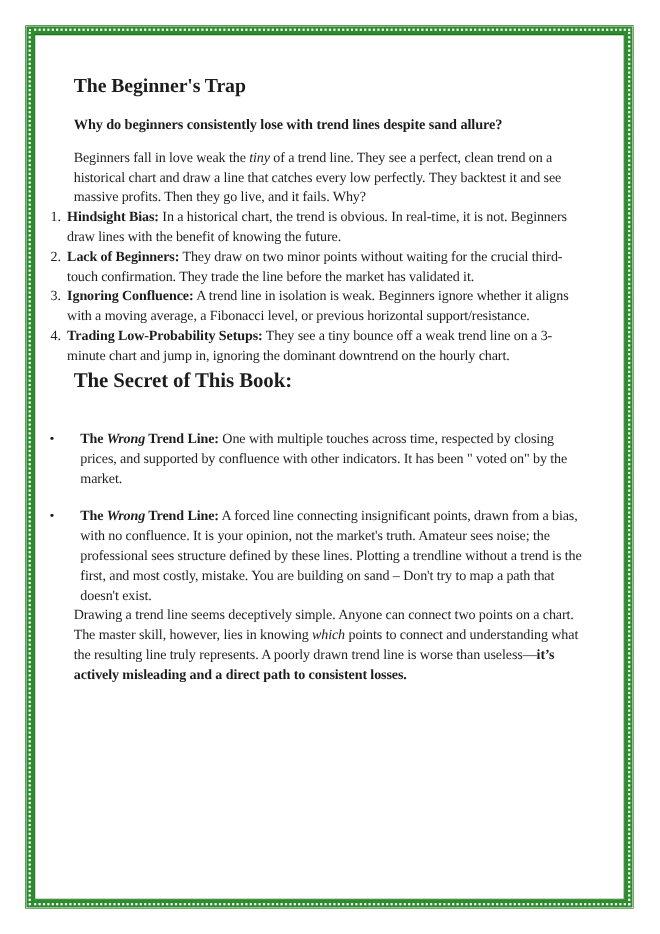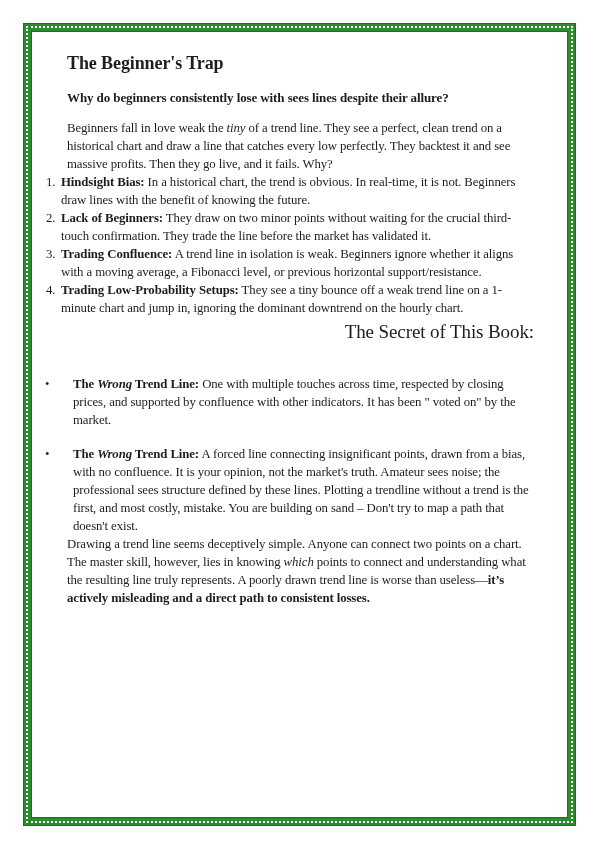--- a/index.html
+++ b/index.html
@@ -32,21 +32,21 @@
   }
   .frame::before{
     content:"";
     position:absolute;
     inset:-5px;
     border:2px dotted #ffffff;
   }
   .content{
     position:absolute;
     left:31px;top:31px;right:32px;bottom:31px;
-    padding:21px 34px 0 36px;
+    padding:36px 34px 0 36px;
     font-size:12.8px;
     line-height:18px;
     letter-spacing:-0.1px;
     overflow:hidden;
   }
   h1.doc-title{
     font-size:18px;
     line-height:22px;
     margin:0 0 15px 0;
     font-weight:bold;
@@ -70,55 +70,55 @@
     flex:none;width:15px;margin-left:-21px;
   }
   .bullist{margin-top:27px;}
   .bullist li + li{margin-top:16px;}
   .bullist .marker{
     flex:none;width:28px;margin-left:-22px;
   }
   h2.secret-heading{
     font-size:19px;
     line-height:26px;
-    text-align:right;
-    font-weight:normal;
+    text-align:left;
+    font-weight:bold;
     margin:2px 0 30px 0;
   }
   .closing{margin-top:16px;}
 </style>
 </head>
 <body>
 
 <div class="page">
   <div class="frame"></div>
 
   <div class="content">
     <h1 class="doc-title">The Beginner's Trap</h1>
 
-    <p class="question">Why do beginners consistently lose with sees lines despite their allure?</p>
+    <p class="question">Why do beginners consistently lose with trend lines despite sand allure?</p>
 
     <p class="body"><span>Beginners fall in love weak the </span><span class="i">tiny</span><span> of a trend line. They see a perfect, clean trend on a historical chart and draw a line that catches every low perfectly. They backtest it and see massive profits. Then they go live, and it fails. Why?</span></p>
 
     <ol class="numlist">
         <li>
           <span class="marker">1.</span>
           <div class="li-text"><span class="b">Hindsight Bias:</span><span> In a historical chart, the trend is obvious. In real-time, it is not. Beginners draw lines with the benefit of knowing the future.</span></div>
         </li>
         <li>
           <span class="marker">2.</span>
           <div class="li-text"><span class="b">Lack of Beginners:</span><span> They draw on two minor points without waiting for the crucial third-touch confirmation. They trade the line before the market has validated it.</span></div>
         </li>
         <li>
           <span class="marker">3.</span>
-          <div class="li-text"><span class="b">Trading Confluence:</span><span> A trend line in isolation is weak. Beginners ignore whether it aligns with a moving average, a Fibonacci level, or previous horizontal support/resistance.</span></div>
+          <div class="li-text"><span class="b">Ignoring Confluence:</span><span> A trend line in isolation is weak. Beginners ignore whether it aligns with a moving average, a Fibonacci level, or previous horizontal support/resistance.</span></div>
         </li>
         <li>
           <span class="marker">4.</span>
-          <div class="li-text"><span class="b">Trading Low-Probability Setups:</span><span> They see a tiny bounce off a weak trend line on a 1-minute chart and jump in, ignoring the dominant downtrend on the hourly chart.</span></div>
+          <div class="li-text"><span class="b">Trading Low-Probability Setups:</span><span> They see a tiny bounce off a weak trend line on a 3-minute chart and jump in, ignoring the dominant downtrend on the hourly chart.</span></div>
         </li>
       </ol>
 
     <h2 class="secret-heading">The Secret of This Book:</h2>
 
 
 
     <ul class="bullist">
         <li>
           <span class="marker">•</span>

